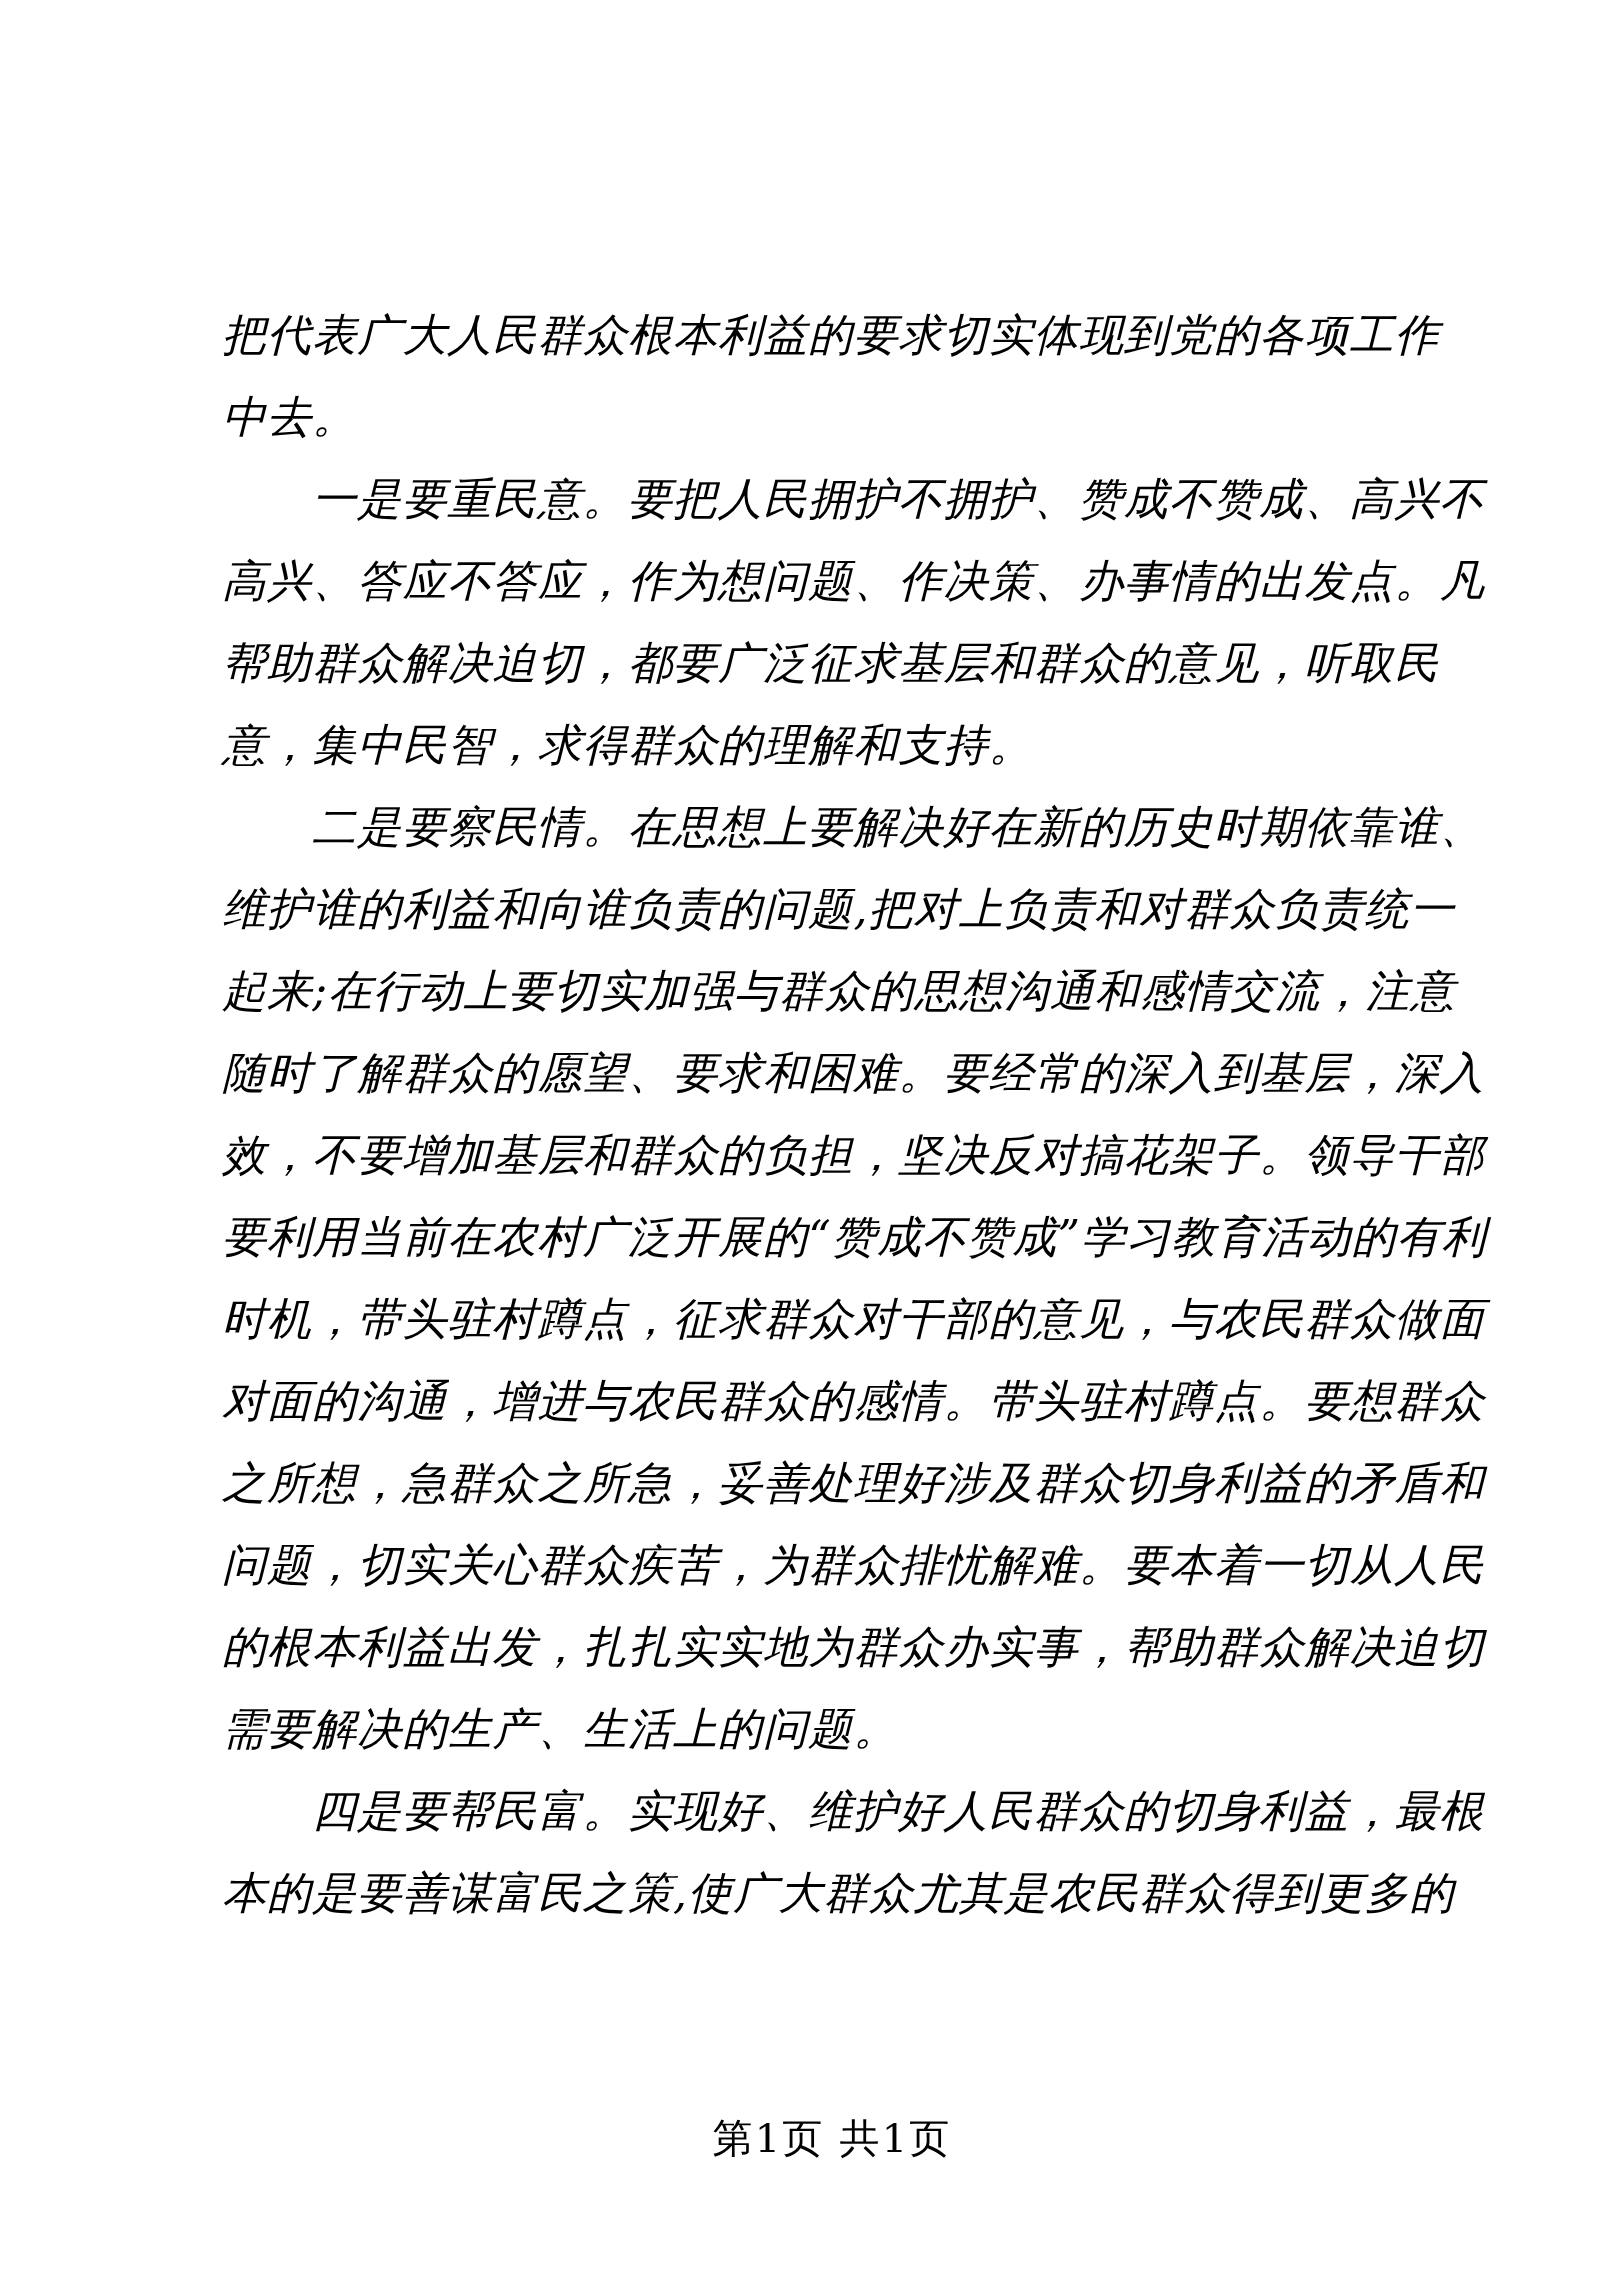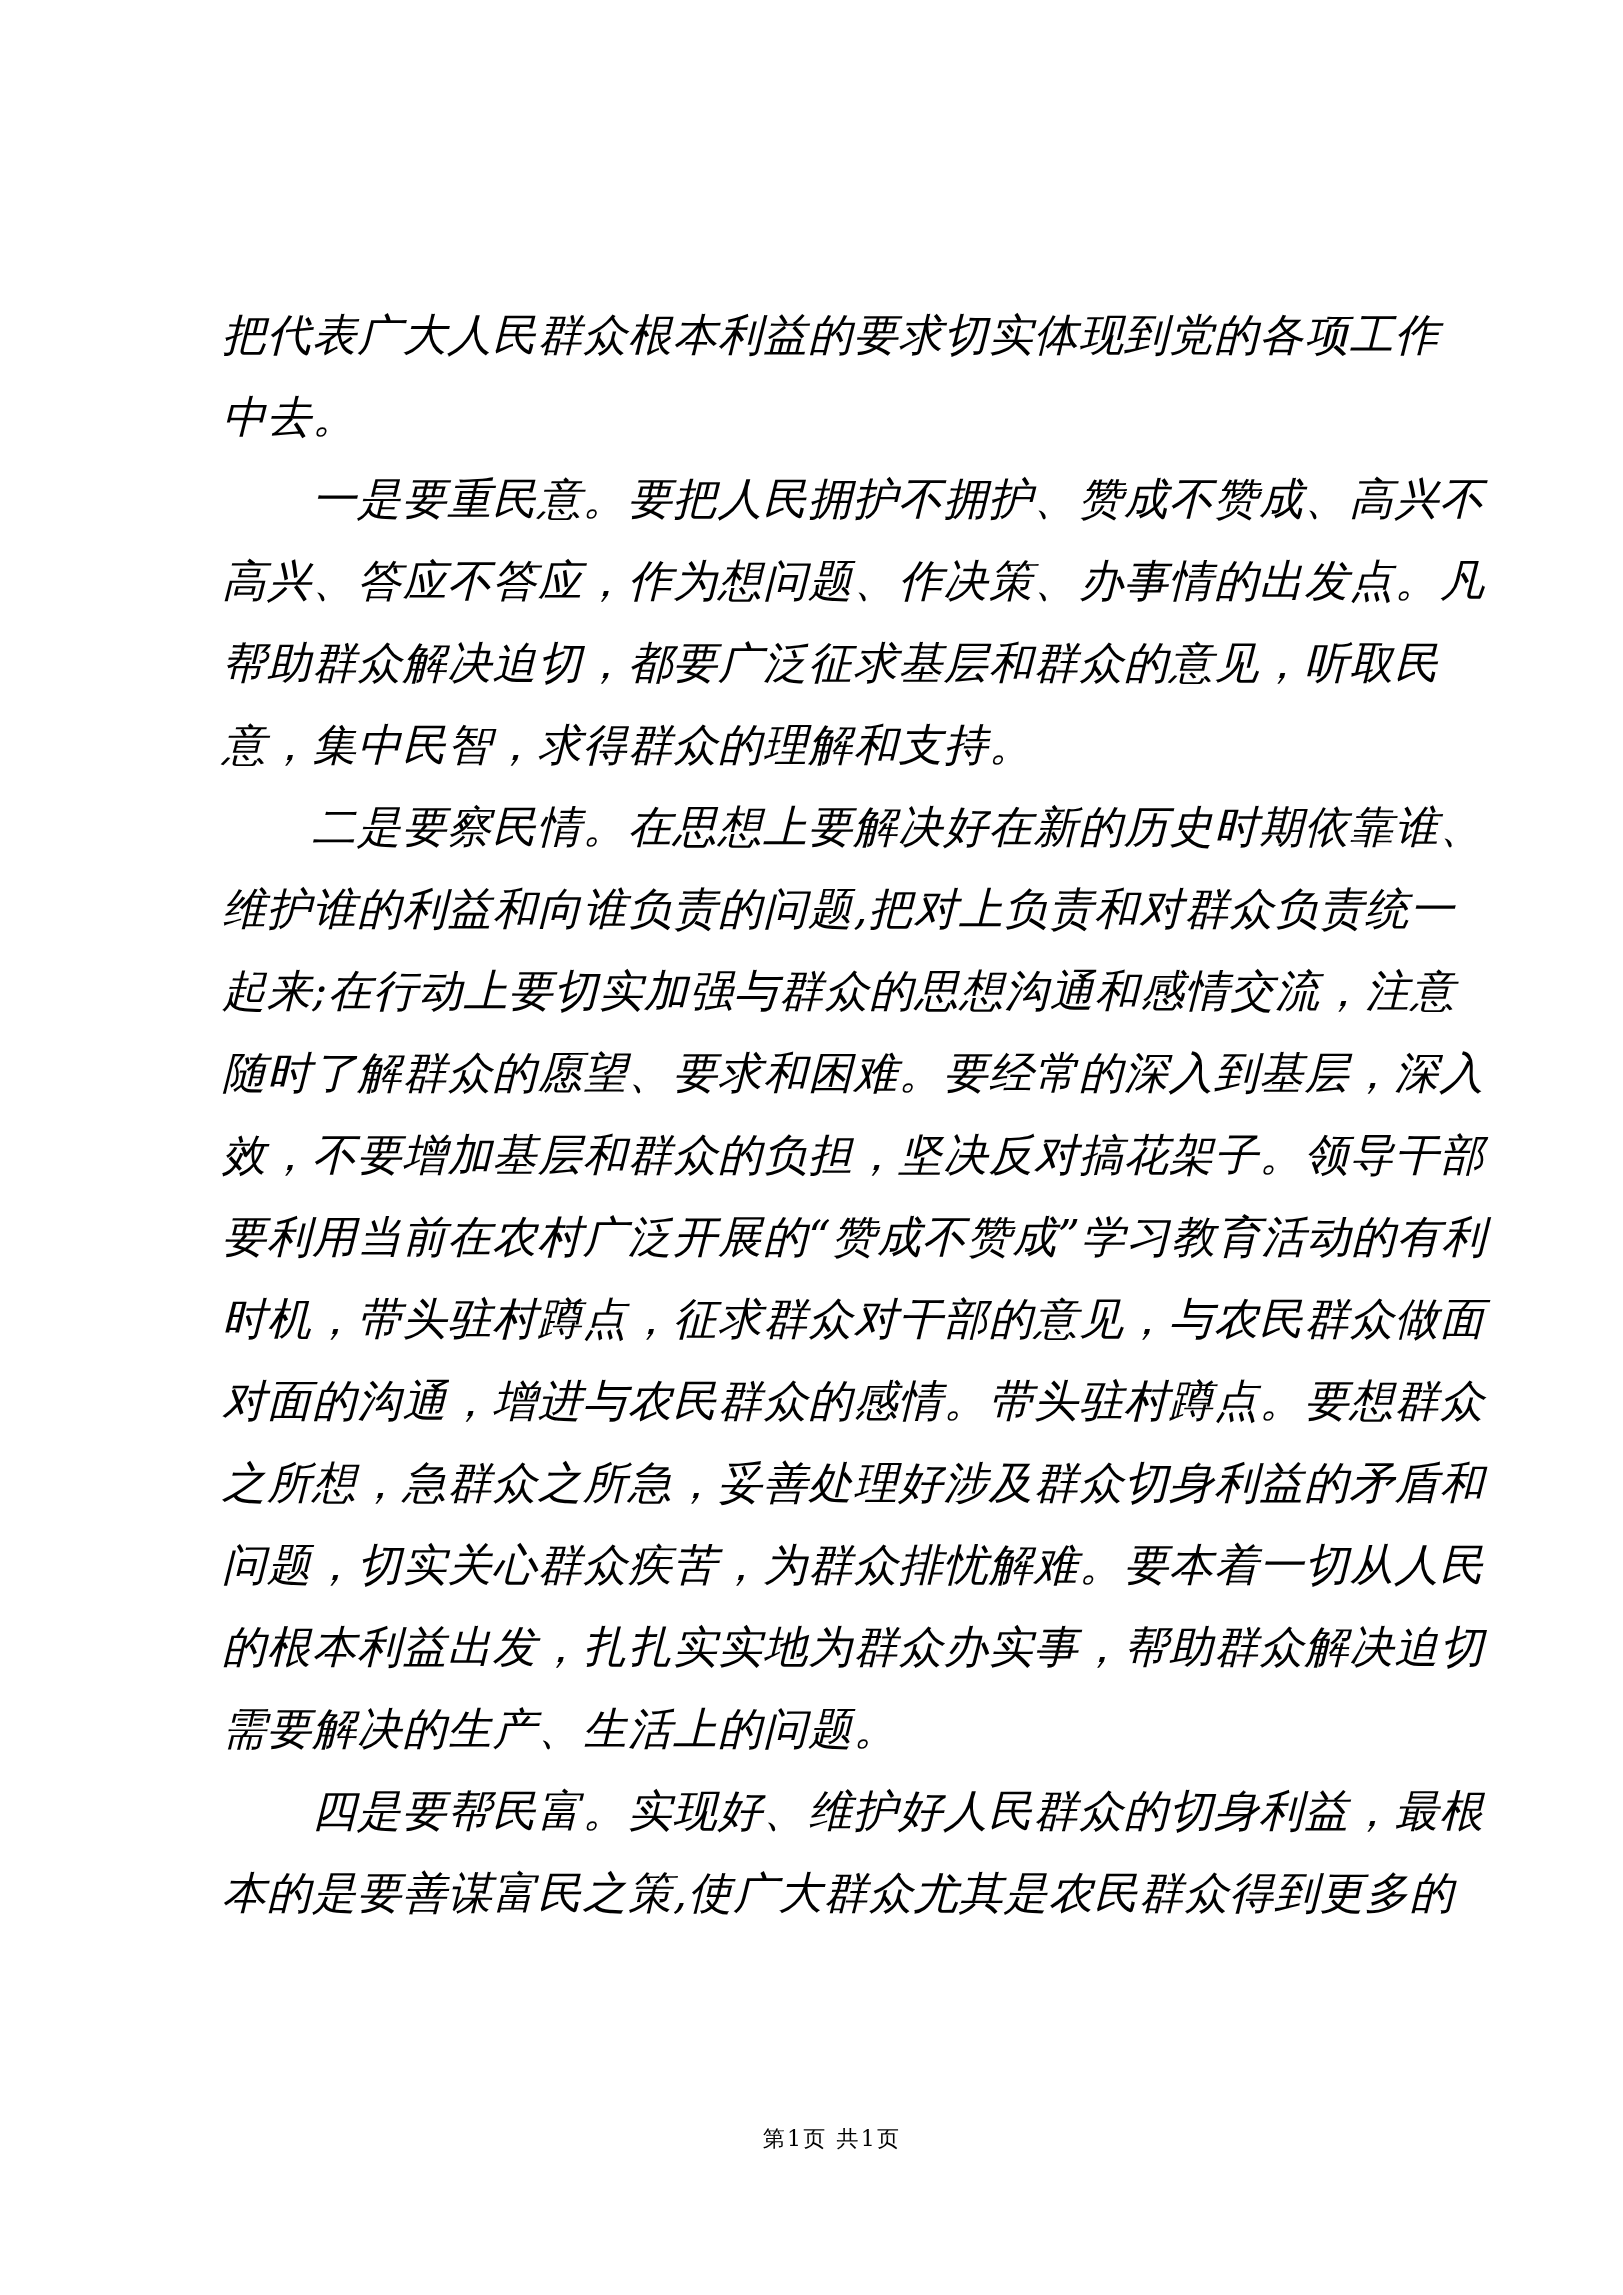--- a/index.html
+++ b/index.html
@@ -40,21 +40,21 @@
     padding-left: 90px; 
     font-style: italic;
   }
   .footer {
     position: absolute;
     left: 222px;
     top: 2121px;
     width: 1220px;
     text-align: center;
     color: #000000;
-    font-size: 22px;
+    font-size: 40px;
     line-height: 35px;
     font-style: normal;
     letter-spacing: 2.2px;
   }
 </style>
 </head>
 <body>
 
 <div class="page">
 

